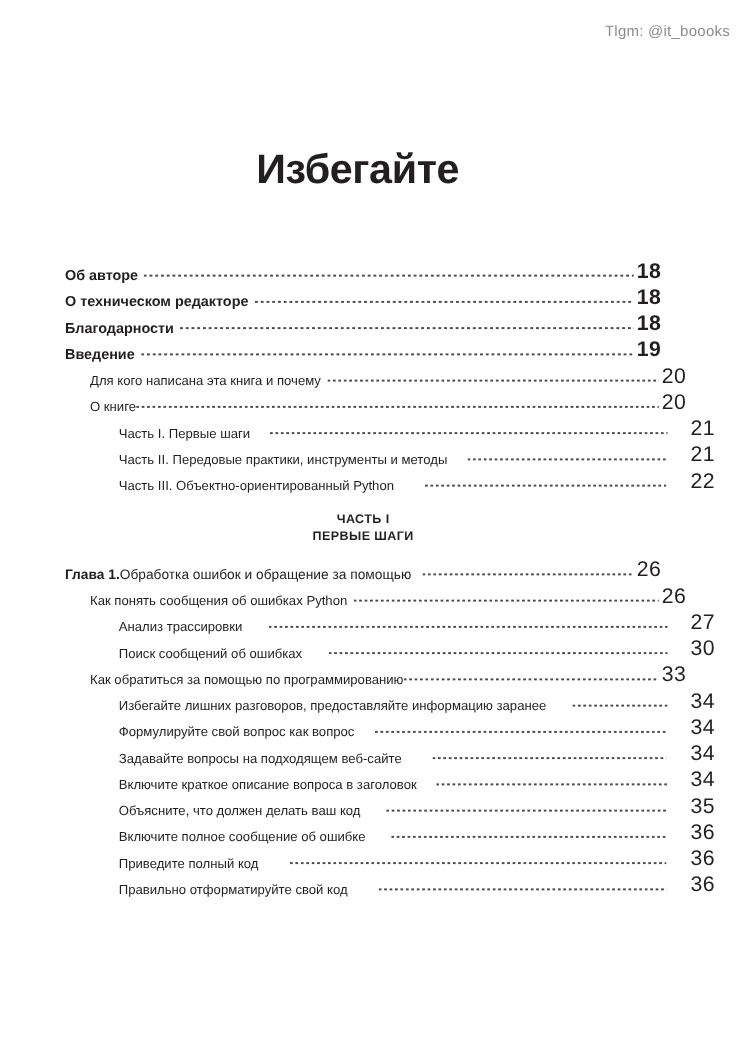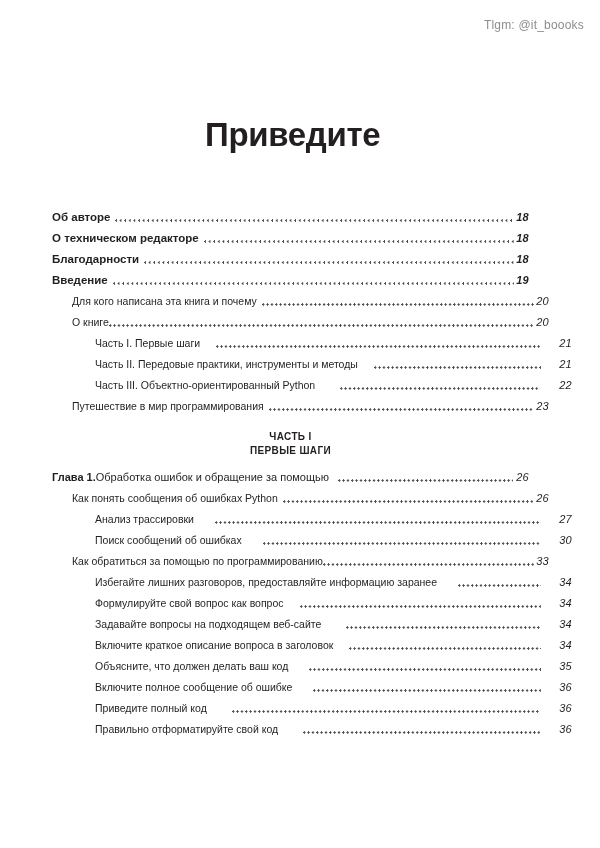--- a/index.html
+++ b/index.html
@@ -42,21 +42,21 @@
   
   .toc {
     position: absolute;
     top: 206px;
     left: 52px;
     width: 477px;
   }
 
   .toc-row {
     display: flex;
-    align-items: center;
+    align-items: flex-end;
     width: 100%;
     height: 21px;
     font-size: 11px;
     color: #231f20;
     white-space: nowrap;
   }
 
   .toc-row .t-label {
     flex: 0 0 auto;
   }
@@ -77,24 +77,23 @@
     margin-bottom: 1px;
     background-image: radial-gradient(circle at 1.1px 50%, #4a4a4a 1.05px, rgba(0,0,0,0) 1.15px);
     background-size: 4.35px 100%;
     background-repeat: repeat-x;
     background-position: left bottom;
   }
 
   .toc-row .t-page {
     flex: 0 0 auto;
     text-align: right;
-    font-size: 11px;
+    font-size: 17px;
     letter-spacing: 0.3px;
     padding-left: 1px;
-    font-style: italic;
   }
 
   
   .gap-wide  .t-dots { margin-left: 5px; margin-right: 1px; }
   .gap-tight .t-dots { margin-left: 0px;  margin-right: 1px; }
   .gap-xwide .t-dots { margin-left: 9px;  margin-right: 2px; }
 
   
   .lvl-0 { padding-left: 0px;  font-weight: bold; font-size: 11.5px; }
   .lvl-0 .t-page { font-weight: bold; }
@@ -115,21 +114,21 @@
     white-space: nowrap;
   }
   .spacer-before-part { height: 14px; }
   .spacer-after-part  { height: 9px; }
 </style>
 </head>
 <body>
 
 <div class="watermark">Tlgm: @it_boooks</div>
 
-<h1 class="page-title">Приведите</h1>
+<h1 class="page-title">Избегайте</h1>
 
 <div class="toc">
     <div class="toc-row lvl-0 gap-wide">
       <span class="t-label">Об авторе</span>
       <span class="t-dots"></span>
       <span class="t-page">18</span>
     </div>
     <div class="toc-row lvl-0 gap-wide">
       <span class="t-label">О техническом редакторе</span>
       <span class="t-dots"></span>
@@ -162,25 +161,20 @@
     </div>
     <div class="toc-row lvl-2 gap-tight">
       <span class="t-label">Часть II. Передовые практики, инструменты и методы</span>
       <span class="t-dots"></span>
       <span class="t-page">21</span>
     </div>
     <div class="toc-row lvl-2 gap-xwide">
       <span class="t-label">Часть III. Объектно-ориентированный Python</span>
       <span class="t-dots"></span>
       <span class="t-page">22</span>
-    </div>
-    <div class="toc-row lvl-1 gap-wide">
-      <span class="t-label">Путешествие в мир программирования</span>
-      <span class="t-dots"></span>
-      <span class="t-page">23</span>
     </div>
     <div class="spacer-before-part"></div>
     <div class="part-heading">
       <div>ЧАСТЬ I</div>
       <div>ПЕРВЫЕ ШАГИ</div>
     </div>
     <div class="spacer-after-part"></div>
     <div class="toc-row lvl-0c gap-xwide">
       <span class="t-chapter">Глава 1.</span>
       <span class="t-rest"> Обработка ошибок и обращение за помощью</span>

